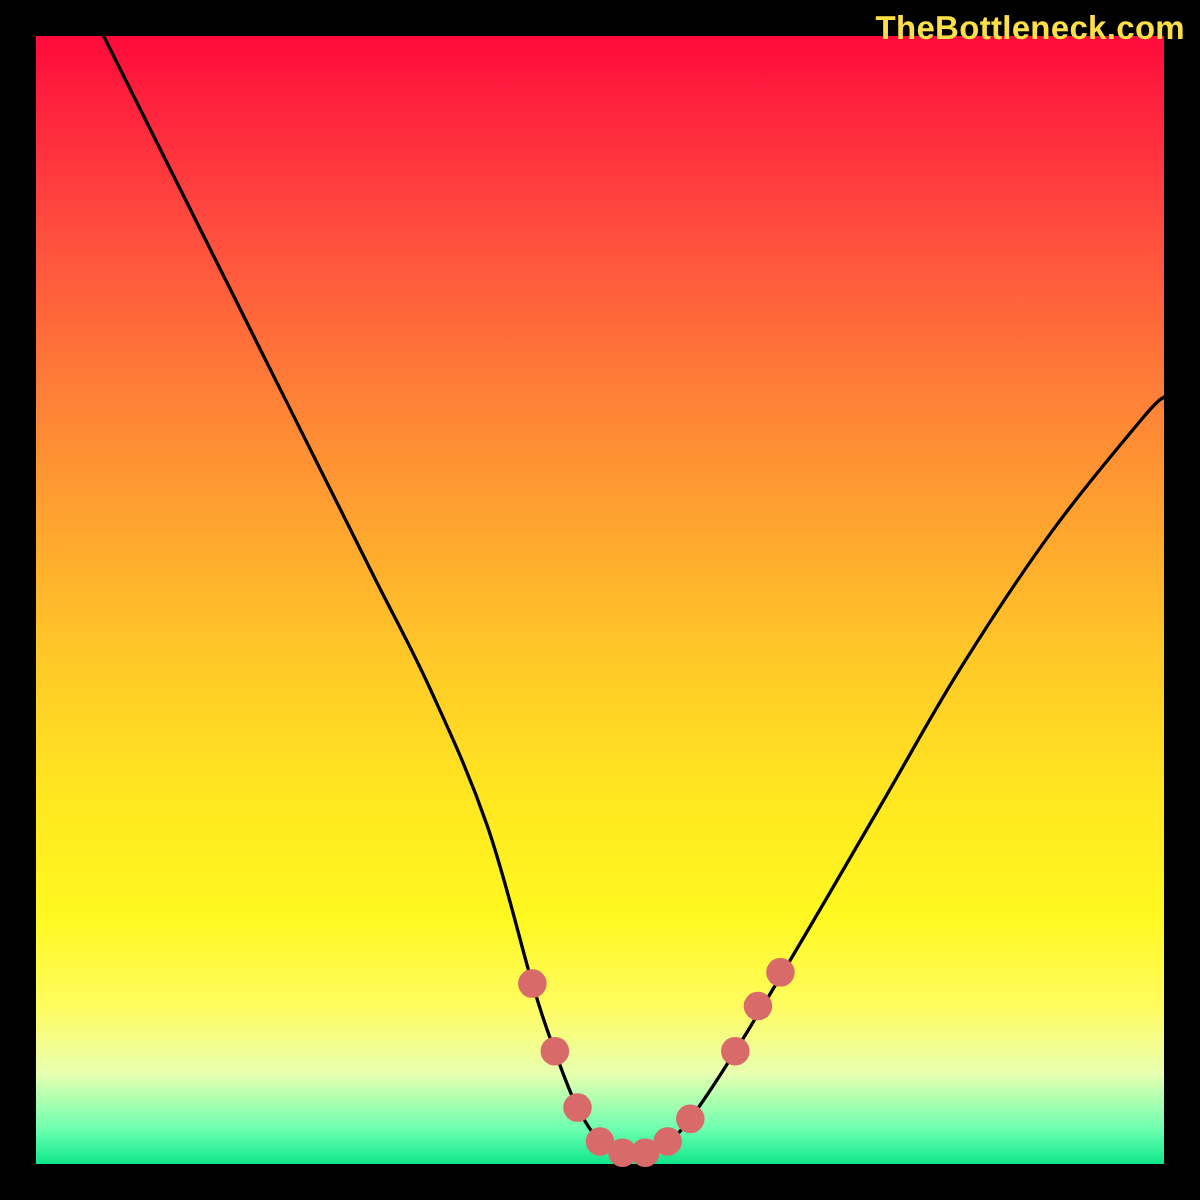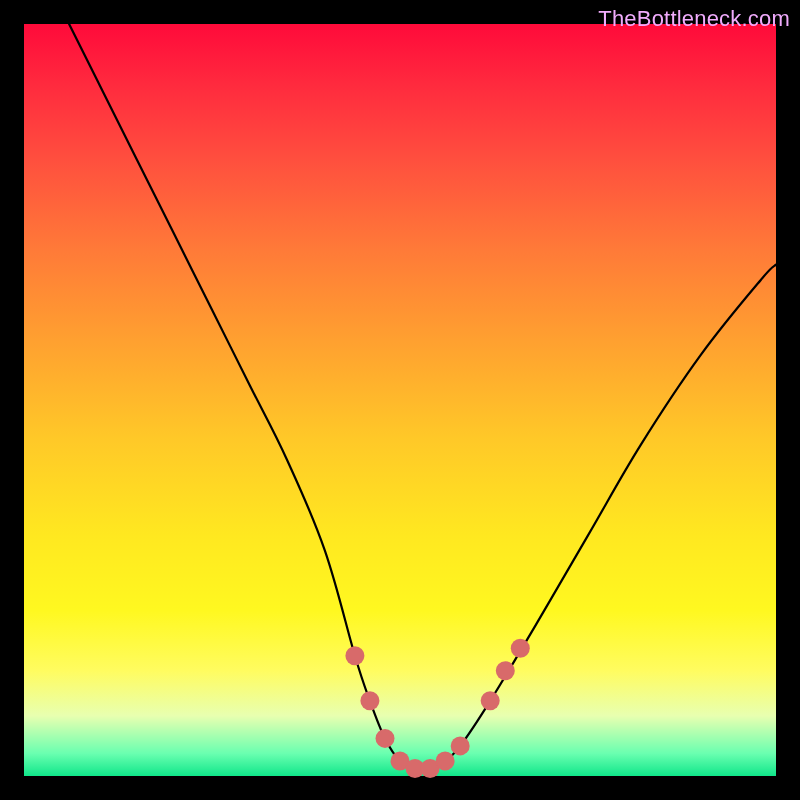--- a/index.html
+++ b/index.html
@@ -29,24 +29,24 @@
       #fffc60 86%,
       #e8ffb0 92%,
       #6affb0 97%,
       #10e68a 100%
     );
   }
   .watermark {
     position: absolute;
     top: 6px;
     right: 10px;
-    color: #f0abfc;
+    color: #fde047;
     font-size: 22px;
     letter-spacing: 0.2px;
-    font-weight: 400;
+    font-weight: 700;
     user-select: none;
   }
   svg.curve {
     position: absolute;
     left: 0;
     top: 0;
     width: 752px;
     height: 752px;
     overflow: visible;
   }

